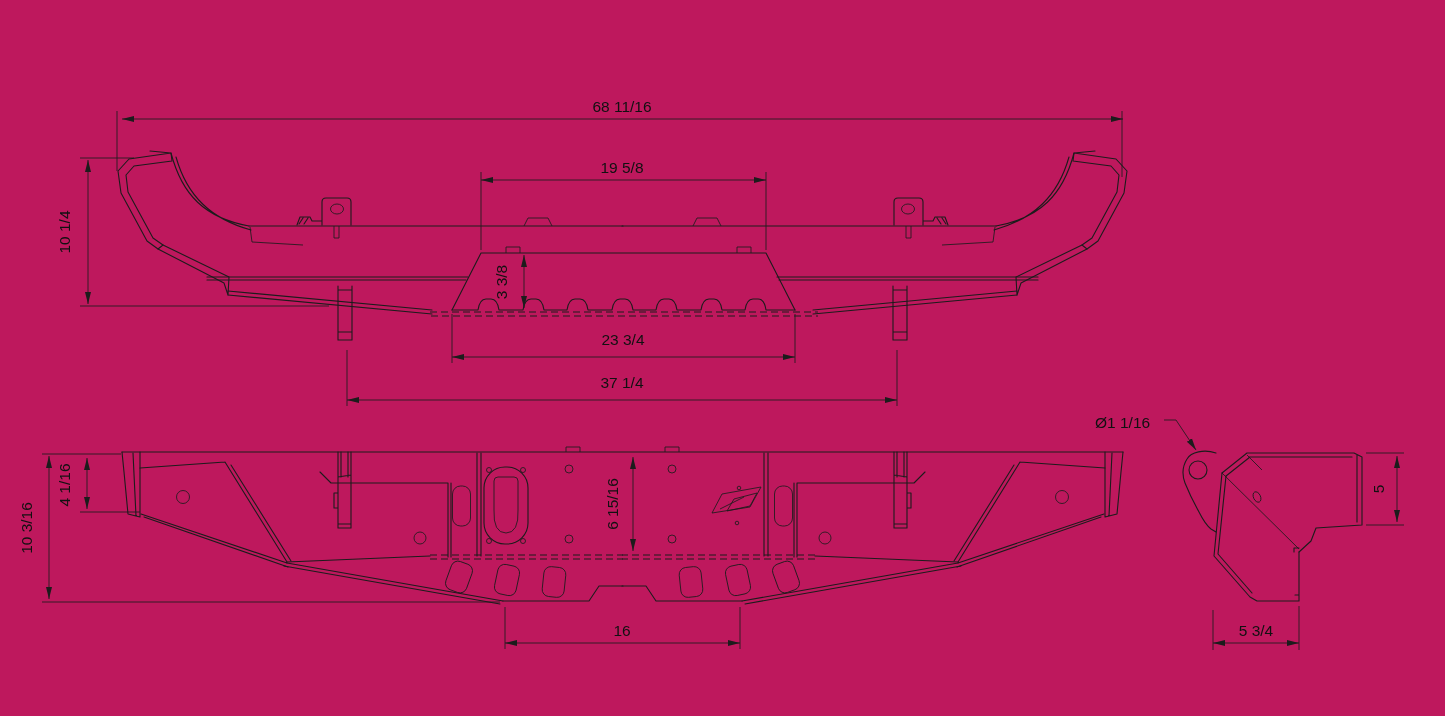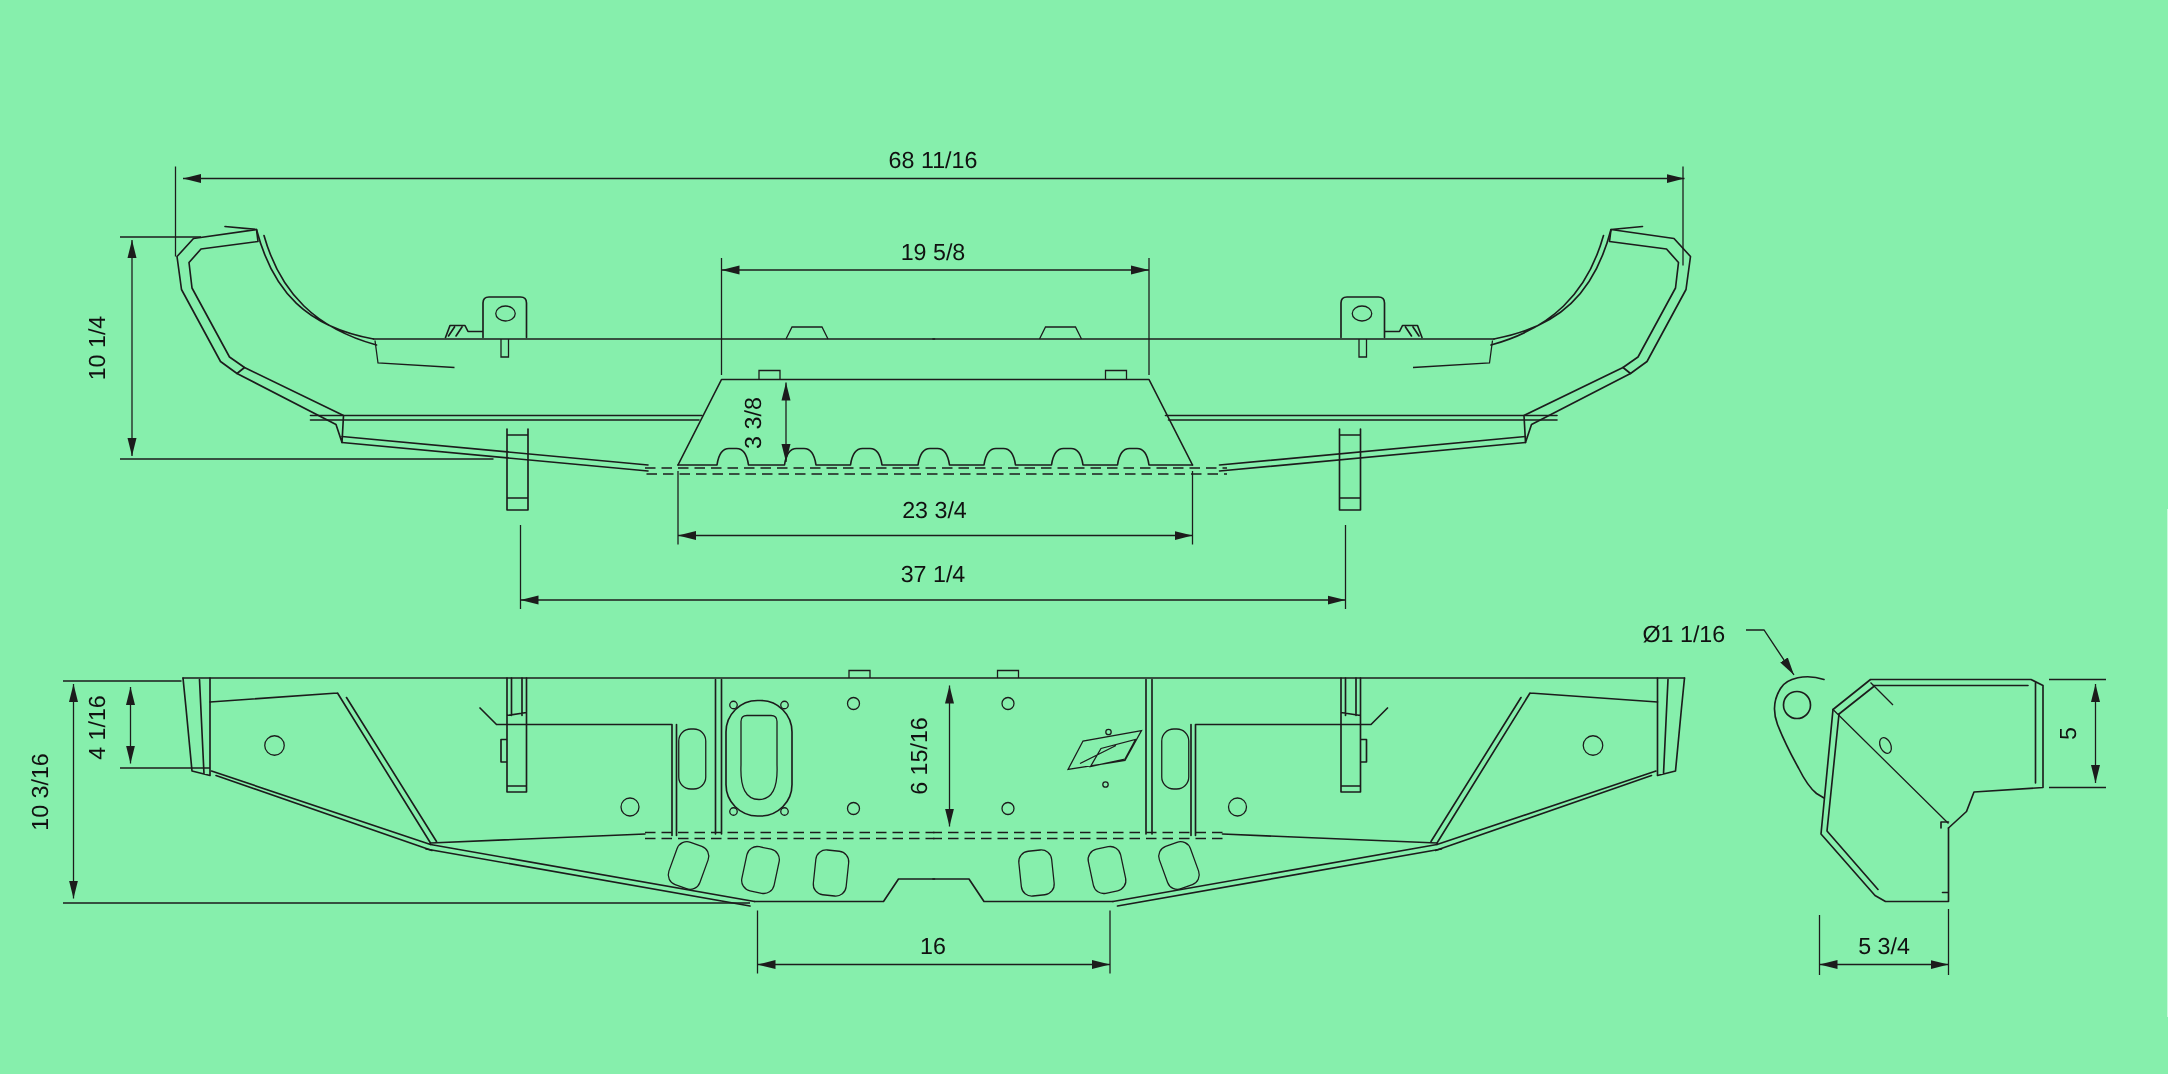--- a/index.html
+++ b/index.html
@@ -1,16 +1,16 @@
 <!DOCTYPE html>
 <html><head>
 <meta charset="utf-8">
 <style>
   html,body{margin:0;padding:0;background:#ffffff;}
-  .canvas{position:relative;width:1445px;height:716px;background:#86efac;overflow:hidden;}
+  .canvas{position:relative;width:1445px;height:716px;background:#be185d;overflow:hidden;}
   svg{display:block;}
   .ln{fill:none;stroke:#1c1c1c;stroke-width:1.1;stroke-linejoin:round;stroke-linecap:round;}
   .thin{fill:none;stroke:#1c1c1c;stroke-width:0.85;}
   .dash{fill:none;stroke:#1c1c1c;stroke-width:1;stroke-dasharray:7 4;}
   .dim{fill:none;stroke:#1c1c1c;stroke-width:0.85;}
   text{font-family:"Liberation Sans",sans-serif;font-size:15.5px;fill:#111111;}
   .mid{text-anchor:middle;}
 </style>
 </head>
 <body>

